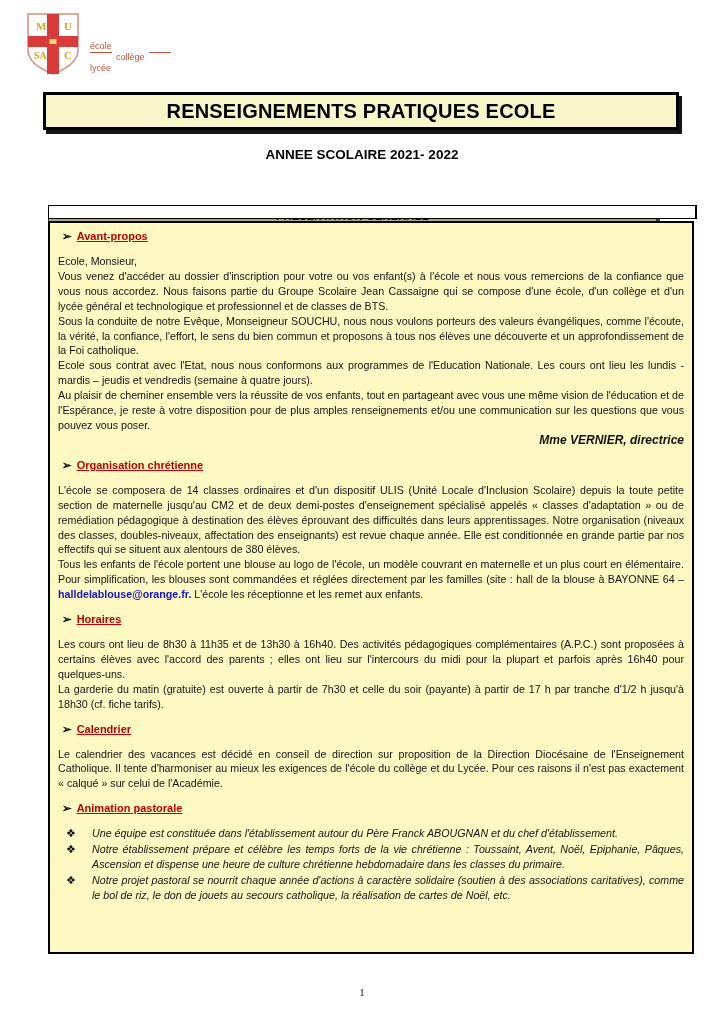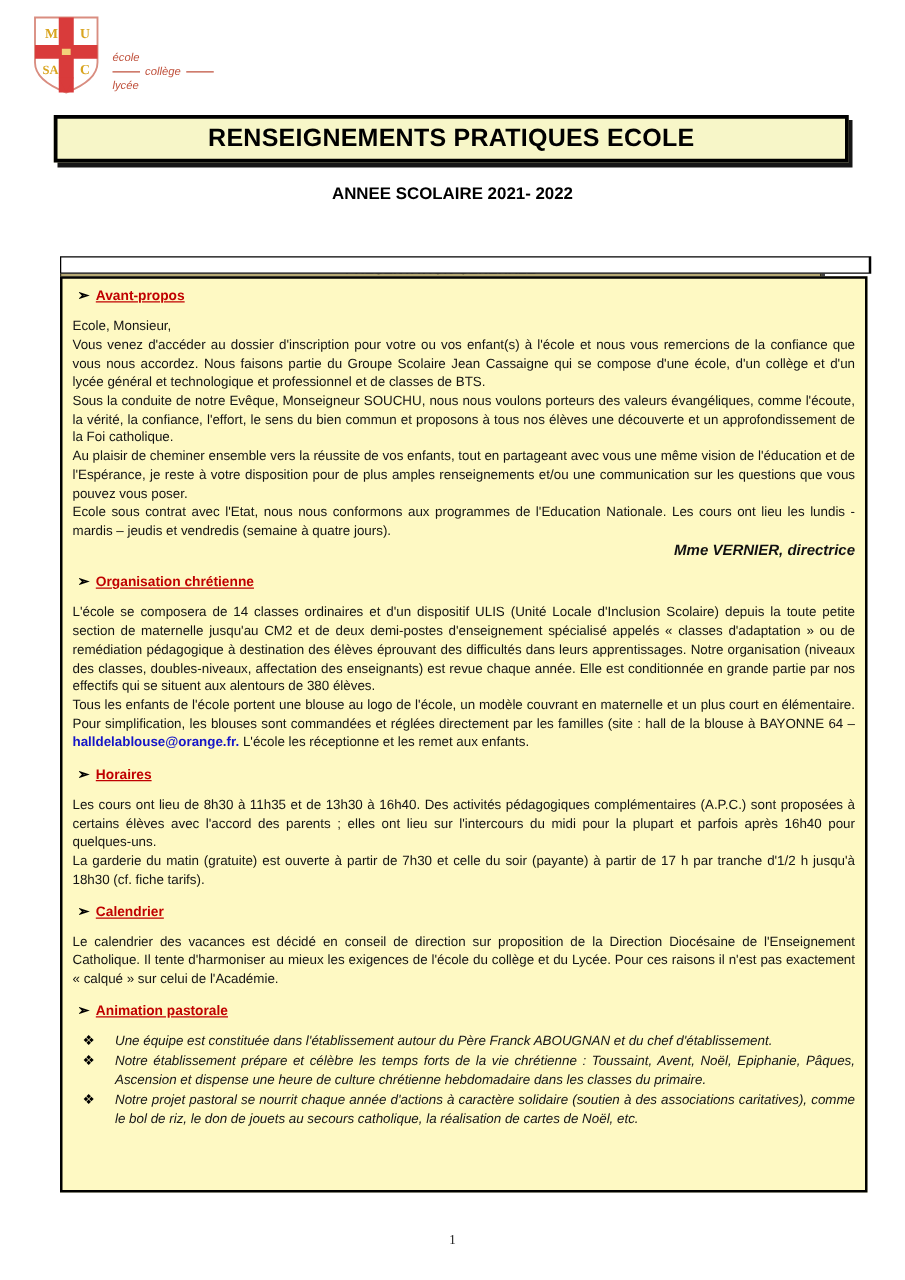--- a/index.html
+++ b/index.html
@@ -25,21 +25,21 @@
     align-items: flex-end;
     gap: 10px;
   }
   .crest { width: 54px; height: 64px; display: block; }
   .logo-text {
     color: #c0523e;
     font-size: 9px;
     line-height: 11px;
     padding-bottom: 2px;
   }
-  .logo-text .lt-line { display: flex; align-items: center; gap: 4px; font-style: italic; }
+  .logo-text .lt-line { display: flex; gap: 4px; }
   .lt-dash { display: inline-block; width: 22px; border-top: 1px solid #c0523e; }
 
   
   .title-banner {
     position: absolute;
     left: 43px;
     top: 92px;
     width: 636px;
     height: 38px;
     background: #f7f6c8;
@@ -209,22 +209,22 @@
   <div class="empty-strip"></div>
 
   <div class="main-box">
 
     <div class="heading first">
       <span class="arrow">➢</span><span class="heading-text">Avant-propos</span>
     </div>
     <div class="body-text">Ecole, Monsieur,</div>
     <div class="body-text">Vous venez d'accéder au dossier d'inscription pour votre ou vos enfant(s) à l'école et nous vous remercions de la confiance que vous nous accordez. Nous faisons partie du Groupe Scolaire Jean Cassaigne qui se compose d'une école, d'un collège et d'un lycée général  et technologique et professionnel et de classes de BTS.</div>
     <div class="body-text">Sous la conduite de notre Evêque, Monseigneur SOUCHU, nous nous voulons porteurs des valeurs évangéliques, comme l'écoute, la vérité, la confiance, l'effort, le sens du bien commun et proposons à tous nos élèves une découverte et un approfondissement de la Foi catholique.</div>
+    <div class="body-text">Ecole sous contrat avec l'Etat, nous nous conformons aux programmes de l'Education Nationale. Les cours ont lieu les lundis - mardis – jeudis et vendredis (semaine à quatre jours).</div>
     <div class="body-text">Au plaisir de cheminer ensemble vers la réussite de vos enfants, tout en partageant avec vous une même vision de l'éducation et de l'Espérance, je reste à votre disposition pour de plus amples renseignements et/ou une communication sur les questions que vous pouvez vous poser.</div>
-    <div class="body-text">Ecole sous contrat avec l'Etat, nous nous conformons aux programmes de l'Education Nationale. Les cours ont lieu les lundis - mardis – jeudis et vendredis (semaine à quatre jours).</div>
     <div class="signature">Mme VERNIER, directrice</div>
 
     <div class="heading">
       <span class="arrow">➢</span><span class="heading-text">Organisation chrétienne</span>
     </div>
     <div class="body-text">L'école se composera de 14 classes ordinaires et d'un dispositif ULIS (Unité Locale d'Inclusion Scolaire) depuis la toute petite section de maternelle jusqu'au CM2 et de deux demi-postes d'enseignement spécialisé appelés « classes d'adaptation » ou de remédiation pédagogique à destination des élèves éprouvant des difficultés dans leurs apprentissages. Notre organisation (niveaux des classes, doubles-niveaux, affectation des enseignants) est revue chaque année. Elle est conditionnée en grande partie par nos effectifs qui se situent aux alentours de 380 élèves.</div>
 
     <div class="body-text"><span>Tous les enfants de l'école portent une blouse au logo de l'école, un modèle couvrant en maternelle et un plus court en élémentaire. Pour simplification, les blouses sont commandées et réglées directement par les familles (site : hall de la blouse à BAYONNE 64 – </span><a class="email-link">halldelablouse@orange.fr.</a><span>  L'école les réceptionne et les remet aux enfants.</span></div>
 
     <div class="heading">

